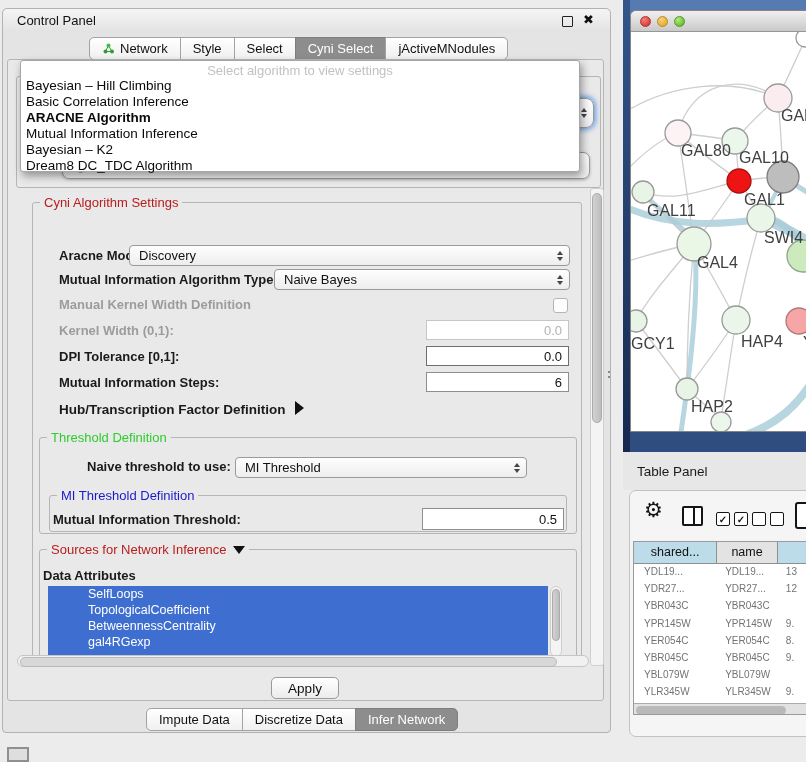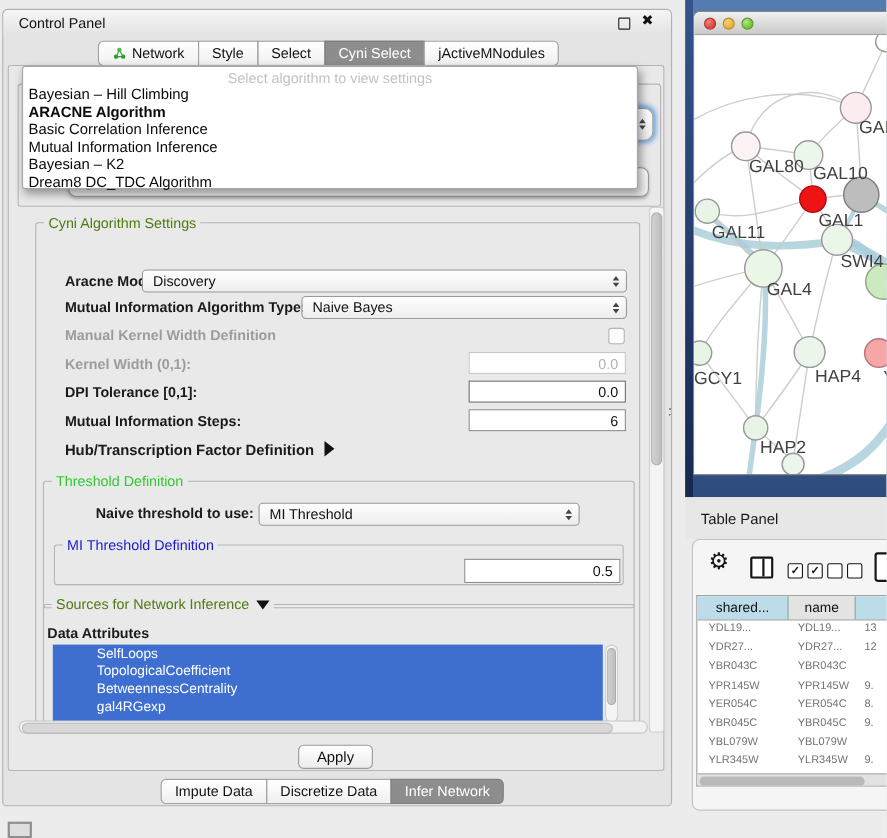--- a/index.html
+++ b/index.html
@@ -44,21 +44,21 @@
   .tfield{position:absolute;box-sizing:border-box;background:#fff;border:1px solid #8e8e8e;
     font-size:13px;color:#111;text-align:right;padding:0 6px;display:flex;align-items:center;justify-content:flex-end;}
   .tfield.dim{border-color:#c6c6c6;color:#b2b2b2;}
   .flabel{position:absolute;font-size:13px;font-weight:bold;color:#1a1a1a;white-space:nowrap;}
   .flabel.dim{color:#9c9c9c;}
   .checkbox{position:absolute;width:13px;height:13px;border:1px solid #b5b5b5;border-radius:3px;background:#fdfdfd;}
 
   
   .group{position:absolute;border:1px solid #b5b5b5;border-radius:3px;box-sizing:border-box;}
   .group>.glabel{position:absolute;top:-8px;left:7px;background:#e9e9e9;padding:0 4px;
-    font-size:13px;color:#4d7c0f;white-space:nowrap;display:flex;align-items:center;gap:6px;}
+    font-size:13px;color:#b91c1c;white-space:nowrap;display:flex;align-items:center;gap:6px;}
   .glabel.blue{color:#1a1acc;}
   .glabel.green{color:#2ecc2e;}
 
   
   #algo-popup{position:absolute;left:12px;top:0;width:560px;height:112px;background:#fff;
     border:1px solid #a6a6a6;border-radius:3px;box-shadow:2px 4px 9px rgba(0,0,0,.38);
     z-index:60;box-sizing:border-box;}
   #algo-placeholder{height:15px;line-height:15px;text-align:center;font-size:13px;color:#c2c2c2;margin-top:2px;}
   .algo-item{height:16px;line-height:16px;padding-left:5px;font-size:13.5px;color:#0a0a0a;white-space:nowrap;}
   .algo-item.sel{font-weight:bold;}
@@ -173,22 +173,22 @@
           </span>
       </div>
       <div class="combo" style="left:54px;top:92px;width:528px;height:27px;border-radius:7px;color:#9b9b9b;font-size:13.5px;padding-left:14px;box-shadow:0 1px 3px rgba(0,0,0,.25);">
         <span>gal-filtered sif default node</span>
       </div>
 
       <div id="algo-popup">
         <div id="algo-placeholder">Select algorithm to view settings</div>
         <div id="algo-items">
             <div class="algo-item">Bayesian – Hill Climbing</div>
+            <div class="algo-item">Basic Correlation Inference</div>
             <div class="algo-item sel">ARACNE Algorithm</div>
-            <div class="algo-item">Basic Correlation Inference</div>
             <div class="algo-item">Mutual Information Inference</div>
             <div class="algo-item">Bayesian – K2</div>
             <div class="algo-item">Dream8 DC_TDC Algorithm</div>
           </div>
       </div>
 
       <div class="abs" id="settings-scroll" style="left:8px;top:128px;width:574px;height:478px;">
 
         <div class="group" style="left:16px;top:14px;width:550px;height:459px;">
           <span class="glabel">Cyni Algorithm Settings</span>
@@ -227,35 +227,36 @@
         </div>
 
         <span class="flabel" style="left:43px;top:187px;">Mutual Information Steps:</span>
         <div class="tfield" style="left:410px;top:184px;width:143px;height:20px;">
           <span>6</span>
         </div>
 
         <span class="flabel" style="left:43px;top:214px;font-size:13.5px;">Hub/Transcription Factor Definition</span>
         <span class="tri-right abs" style="left:279px;top:213px;"></span>
 
-        <div class="group" style="left:23px;top:249px;width:538px;height:116px;">
+        <div class="group" style="left:23px;top:249px;width:538px;height:97px;">
           <span class="glabel green">Threshold Definition</span>
         </div>
         <span class="flabel" style="left:71px;top:271px;">Naive threshold to use:</span>
         <div class="combo" style="left:219px;top:269px;width:292px;height:21px;">
           <span>MI Threshold</span>
           <span class="arrows">
               <span class="tri-up"></span>
               <span class="tri-dn"></span>
             </span>
         </div>
 
         <div class="group" style="left:33px;top:307px;width:518px;height:37px;">
           <span class="glabel blue">MI Threshold Definition</span>
         </div>
+        <span class="flabel" style="left:37px;top:324px;">Mutual Information Threshold:</span>
         <div class="tfield" style="left:406px;top:320px;width:142px;height:22px;">
           <span>0.5</span>
         </div>
 
         <div class="group" style="left:23px;top:361px;width:538px;height:112px;">
           <span class="glabel">
             <span>Sources for Network Inference</span>
             <span class="tri-down-big"></span>
           </span>
         </div>

